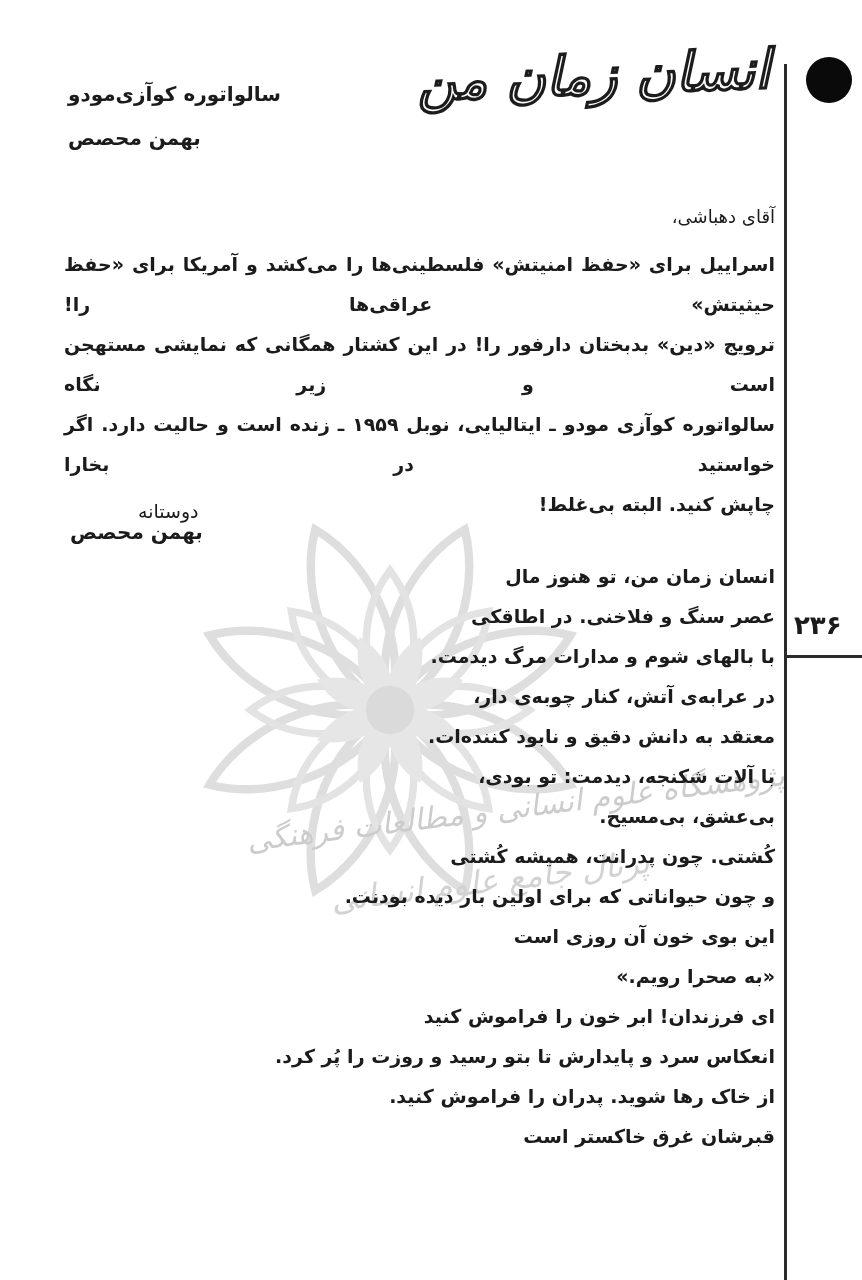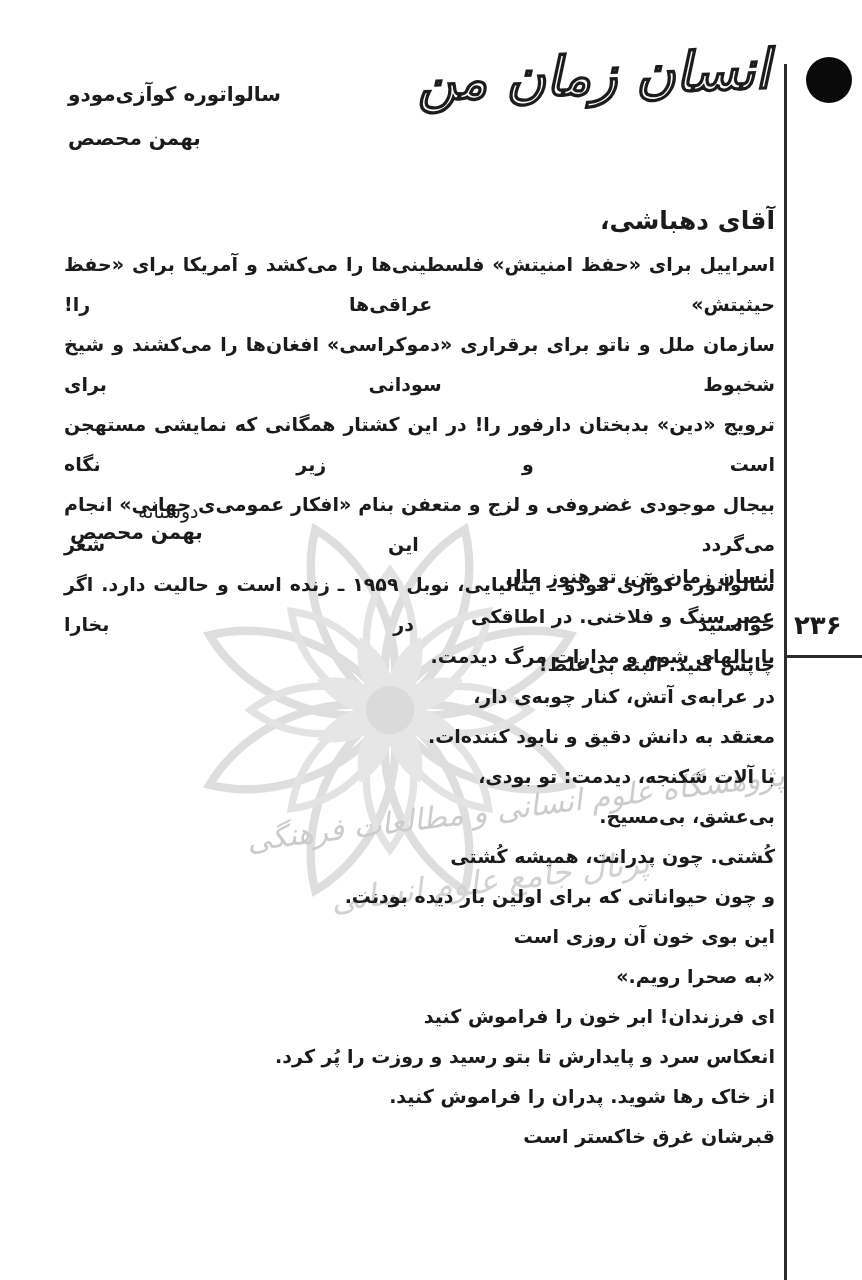--- a/index.html
+++ b/index.html
@@ -24,21 +24,21 @@
   .author-block div{position:absolute;white-space:nowrap;direction:rtl;font-weight:700;z-index:2;}
   .author-1{top:82px;left:68px;font-size:20px;}
   .author-2{top:126px;left:68px;font-size:20px;}
   
   .folio{
     position:absolute;top:610px;left:794px;font-size:26px;font-weight:700;direction:rtl;z-index:2;
   }
   .folio-rule{position:absolute;top:655px;left:784px;width:78px;height:3px;background:#2b2b2b;z-index:2;}
   
   .salutation{
-    position:absolute;top:206px;right:87px;direction:rtl;font-weight:700;font-size:25px;
+    position:absolute;top:206px;right:87px;direction:rtl;font-weight:400;font-size:18px;
     white-space:nowrap;z-index:2;
   }
   .letter-body{
     position:absolute;top:244px;left:64px;right:87px;direction:rtl;z-index:2;
     font-size:19px;font-weight:700;line-height:40px;
   }
   .letter-body > div{text-align:justify;text-align-last:justify;}
   .letter-body > div:last-child{text-align:right;text-align-last:right;}
   .closing{position:absolute;top:500px;left:138px;direction:rtl;font-size:19px;z-index:2;white-space:nowrap;}
   .signature{position:absolute;top:520px;left:70px;direction:rtl;font-size:20px;font-weight:700;z-index:2;white-space:nowrap;}
@@ -110,23 +110,21 @@
     <div class="author-2">بهمن محصص</div>
   </div>
 
   <div class="folio">۲۳۶</div>
   <div class="folio-rule"></div>
 
   <div class="salutation">آقای دهباشی،</div>
 
   <div class="letter-body">
       <div>اسراییل برای «حفظ امنیتش» فلسطینی‌ها را می‌کشد و آمریکا برای «حفظ حیثیتش» عراقی‌ها را!</div>
-      <div>سازمان ملل و ناتو برای برقراری «دموکراسی» افغان‌ها را می‌کشند و شیخ شخبوط سودانی برای</div>
       <div>ترویج «دین» بدبختان دارفور را! در این کشتار همگانی که نمایشی مستهجن است و زیر نگاه</div>
-      <div>بیجال موجودی غضروفی و لزج و متعفن بنام «افکار عمومی‌ی جهانی» انجام می‌گردد این شعر</div>
       <div>سالواتوره کوآزی مودو ـ ایتالیایی، نوبل ۱۹۵۹ ـ زنده است و حالیت دارد. اگر خواستید در بخارا</div>
       <div>چاپش کنید. البته بی‌غلط!</div>
     </div>
 
   <div class="closing">دوستانه</div>
   <div class="signature">بهمن محصص</div>
 
   <div class="poem">
       <div>انسان زمان من، تو هنوز مال</div>
       <div>عصر سنگ و فلاخنی. در اطاقکی</div>

